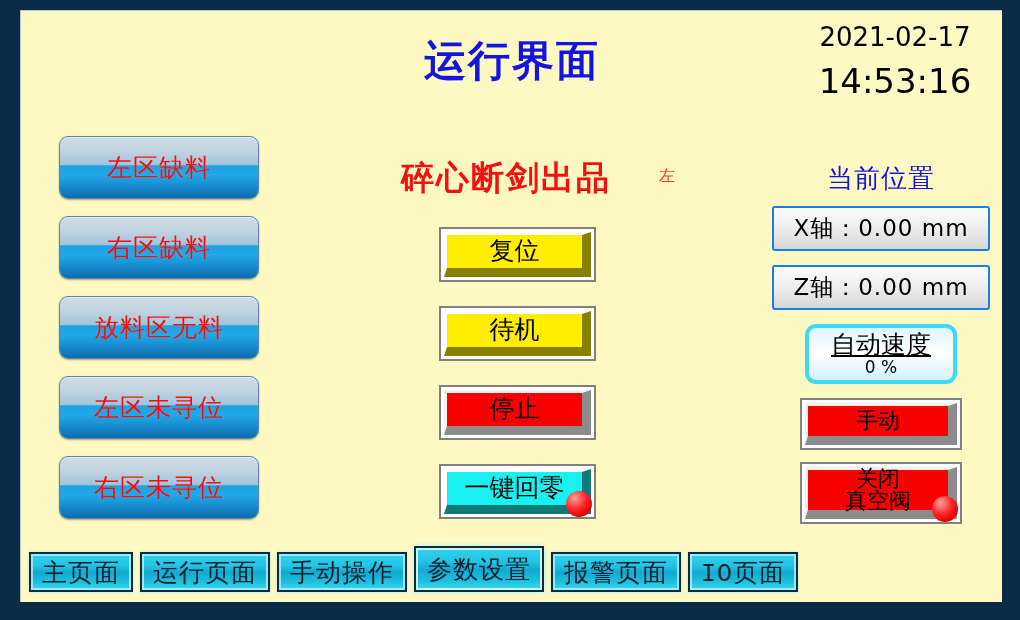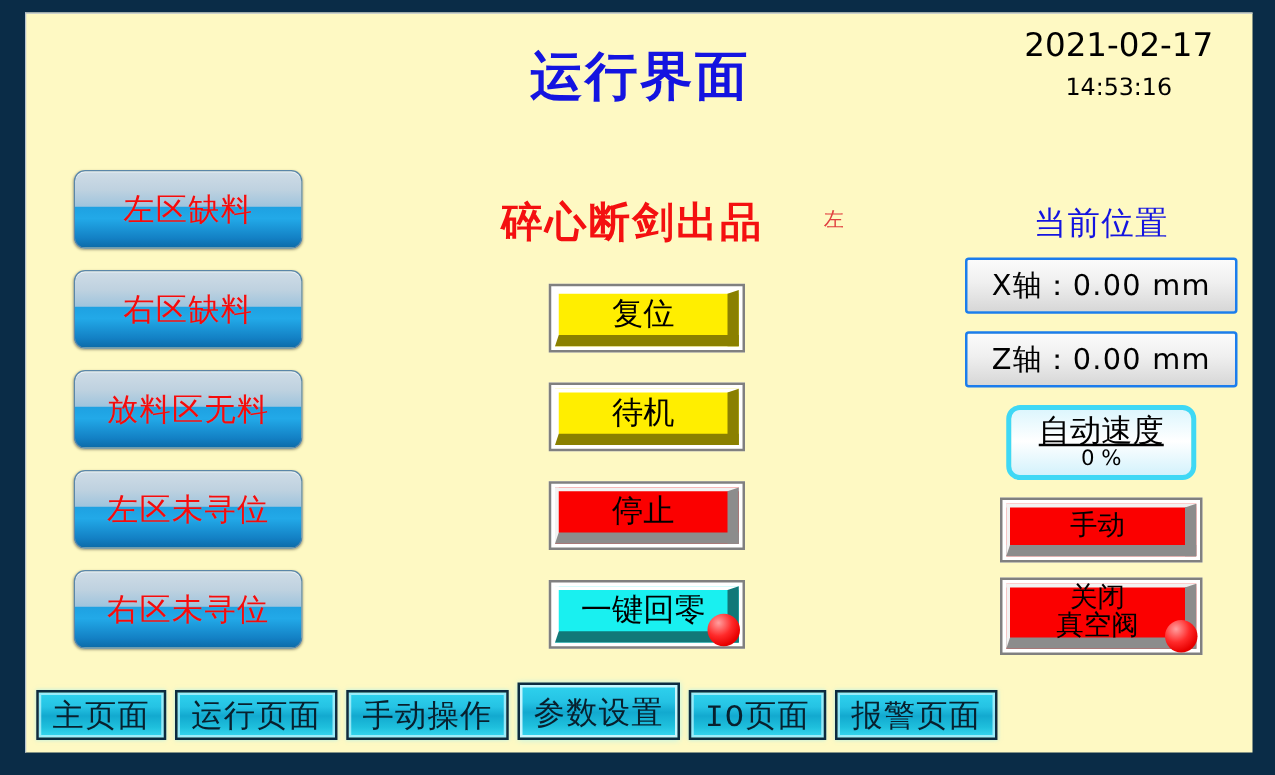--- a/index.html
+++ b/index.html
@@ -49,32 +49,32 @@
     position: absolute;
     right: 12px;
     top: 8px;
     width: 190px;
     text-align: center;
     color: #000000;
     font-family: "DejaVu Sans", "Liberation Sans", sans-serif;
     line-height: 1.45;
   }
   #clock .date-text { font-size: 26px; display: block; }
-  #clock .time-text { font-size: 19px; display: block; }
+  #clock .time-text { font-size: 34px; display: block; }
 
   
   #status-column {
     position: absolute;
     left: 38px;
     top: 125px;
     width: 200px;
   }
   .status-button {
     position: relative;
-    width: 183px;
+    width: 200px;
     height: 63px;
     margin-bottom: 17px;
     border-radius: 9px;
     border: 1px solid #5b87a8;
     background: linear-gradient(to bottom,
                 #cfdce6 0%,
                 #bfd2e0 24%,
                 #9fc4dd 46%,
                 #1ea1e2 47%,
                 #22a9e8 62%,
@@ -375,18 +375,18 @@
         </div>
         <span class="led-dot"></span>
       </div>
     </div>
 
     <div id="nav-bar">
       <div class="nav-tab">主页面</div>
       <div class="nav-tab">运行页面</div>
       <div class="nav-tab">手动操作</div>
       <div class="nav-tab active">参数设置</div>
+      <div class="nav-tab">报警页面</div>
       <div class="nav-tab">IO页面</div>
-      <div class="nav-tab">报警页面</div>
     </div>
 
   </div>
 </div>
 
 </body></html>

